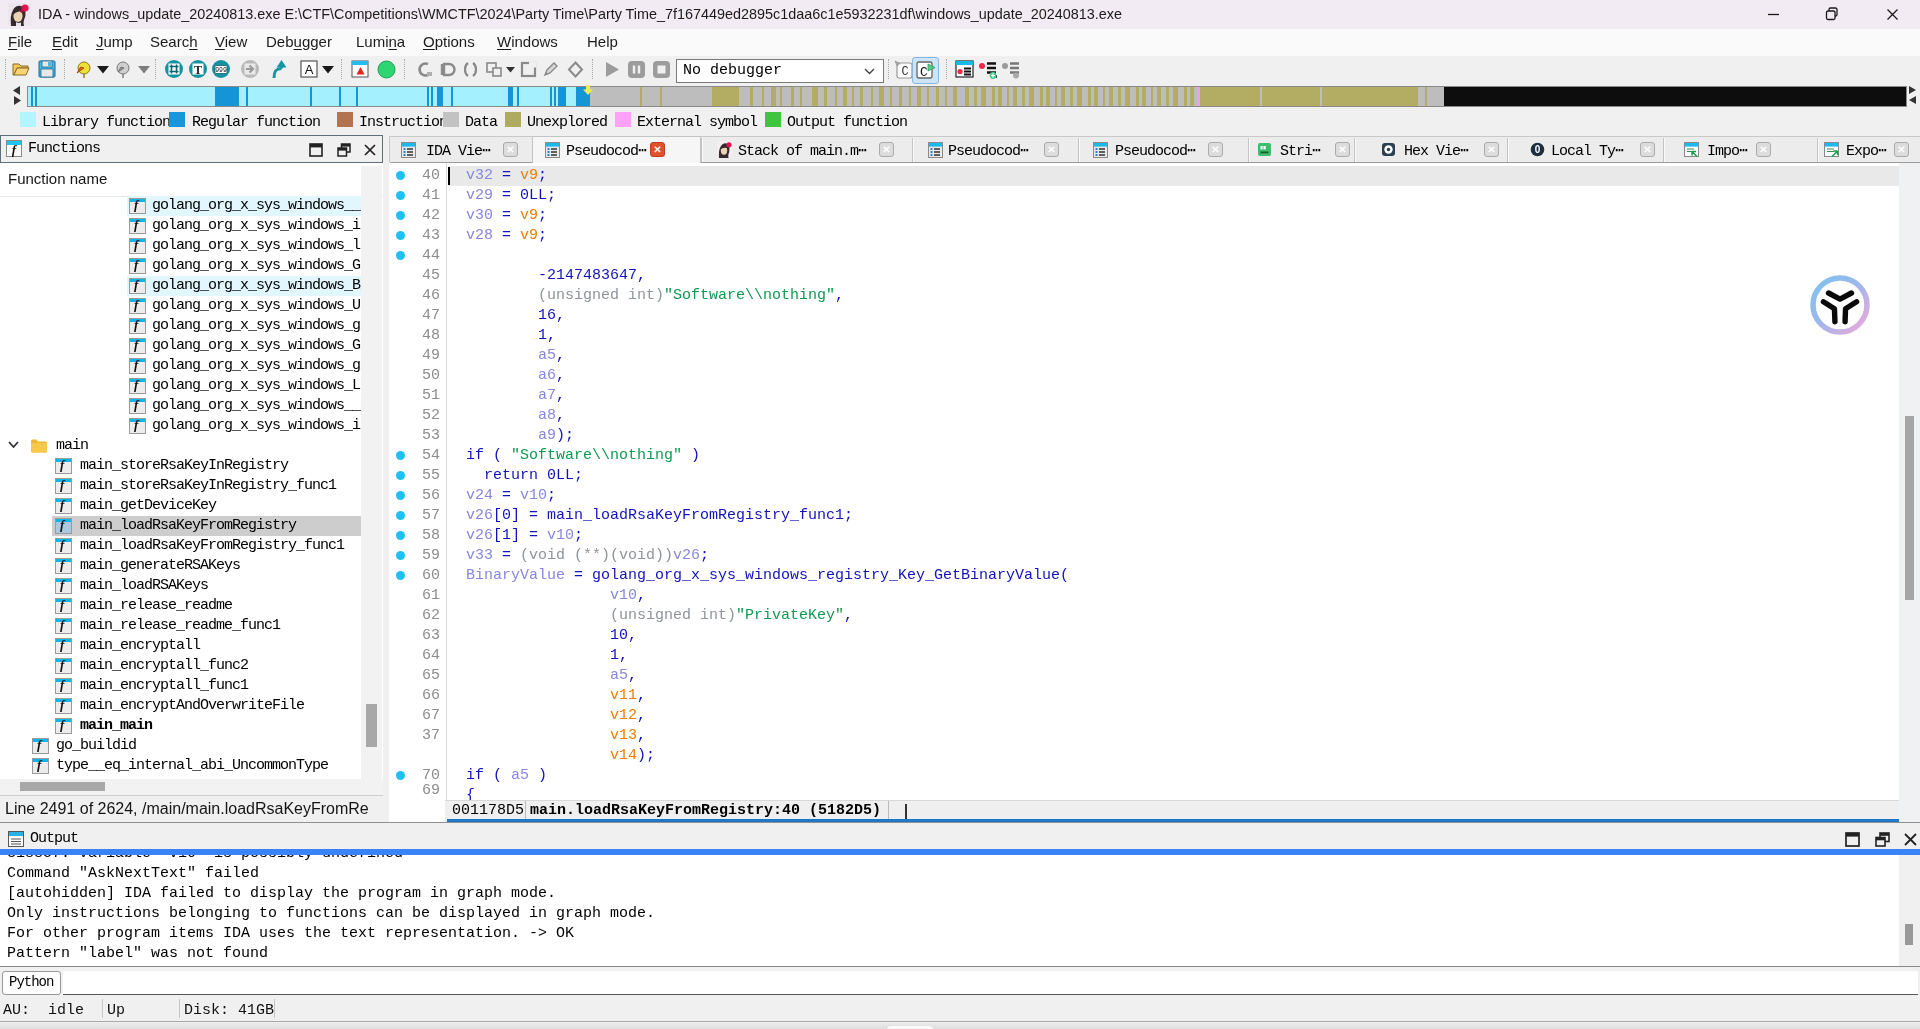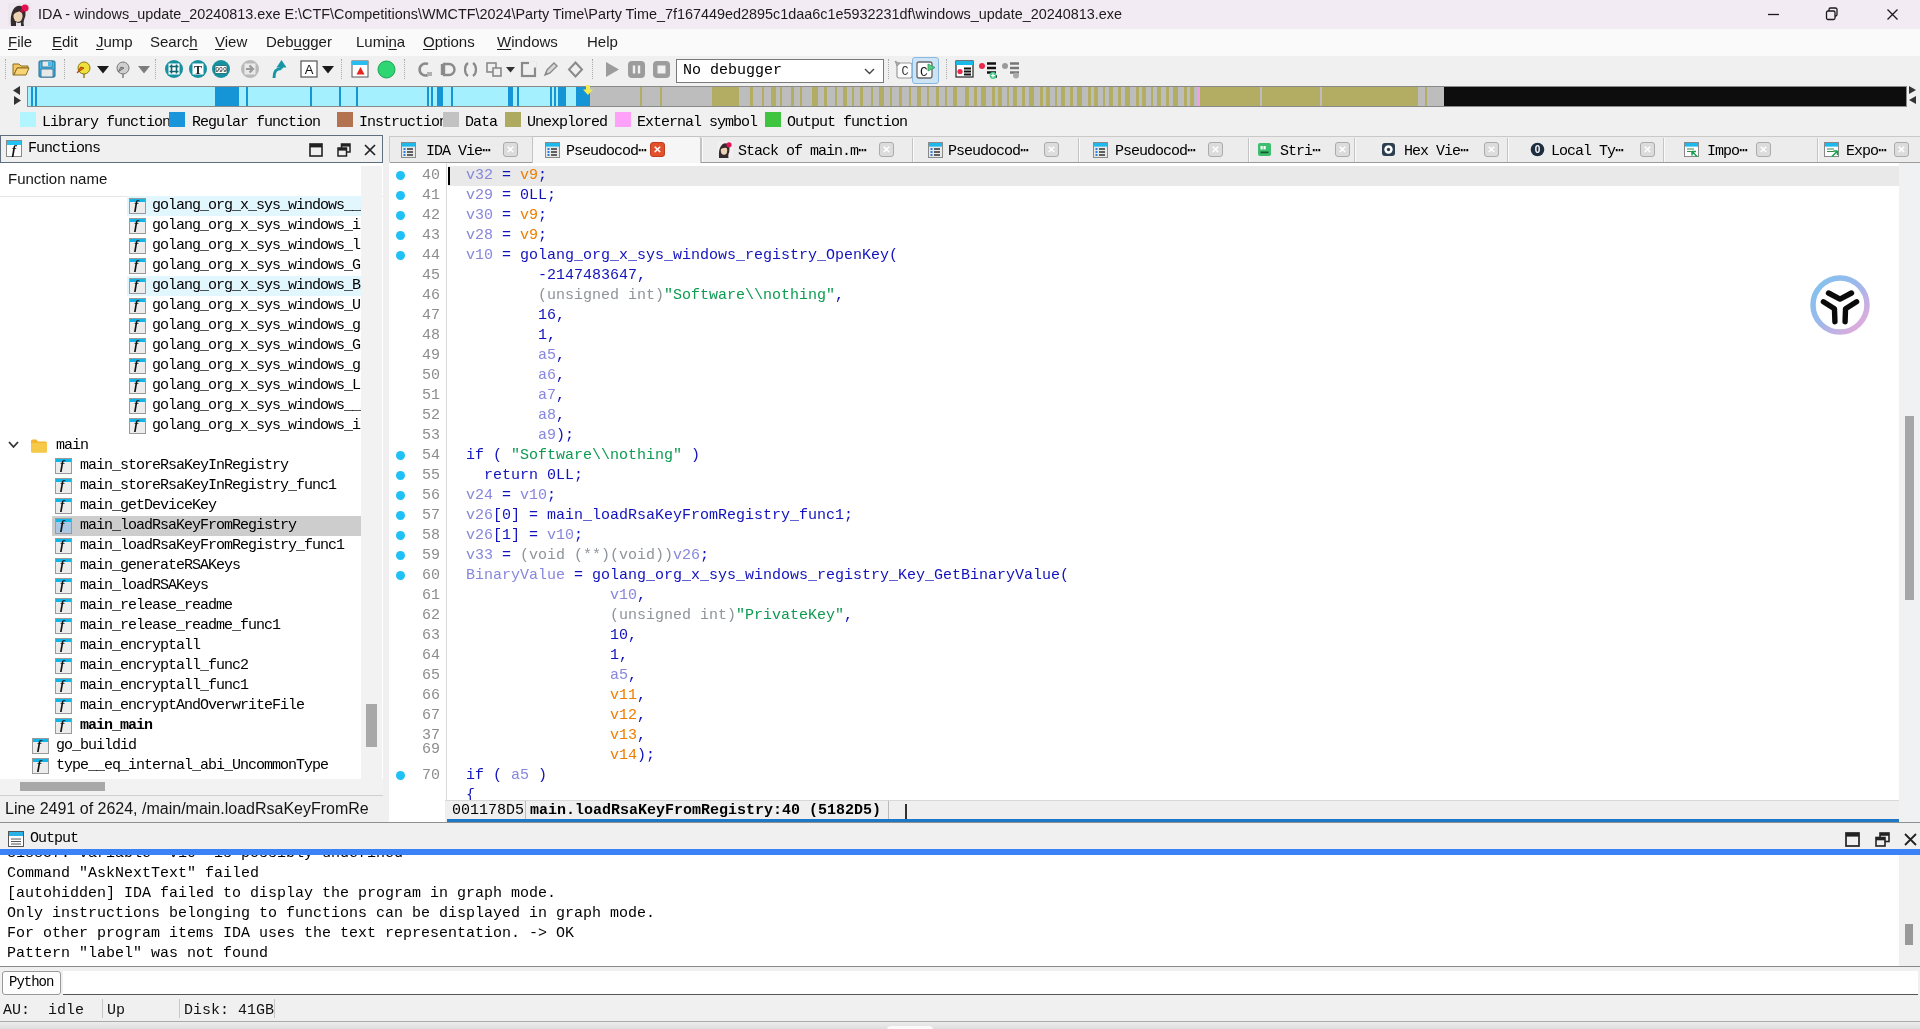--- a/index.html
+++ b/index.html
@@ -635,21 +635,20 @@
     <div class="lnum mono" style="top:23px;line-height:20px;">41</div>
     <div class="cline mono" style="top:23px;line-height:20px;"><span class="va">v29</span><span class="kw"> = 0LL;</span></div>
     <div class="bdot" style="top:48px"></div>
     <div class="lnum mono" style="top:43px;line-height:20px;">42</div>
     <div class="cline mono" style="top:43px;line-height:20px;"><span class="va">v30</span><span class="kw"> = </span><span class="un">v9</span><span class="kw">;</span></div>
     <div class="bdot" style="top:68px"></div>
     <div class="lnum mono" style="top:63px;line-height:20px;">43</div>
     <div class="cline mono" style="top:63px;line-height:20px;"><span class="va">v28</span><span class="kw"> = </span><span class="un">v9</span><span class="kw">;</span></div>
     <div class="bdot" style="top:88px"></div>
     <div class="lnum mono" style="top:83px;line-height:20px;">44</div>
-    <div class="cline mono" style="top:83px;line-height:20px;"><span class="va">v10</span><span class="kw"> = golang_org_x_sys_windows_registry_OpenKey(</span></div>
     <div class="lnum mono" style="top:103px;line-height:20px;">45</div>
     <div class="cline mono" style="top:103px;line-height:20px;"><span class="kw">        -2147483647,</span></div>
     <div class="lnum mono" style="top:123px;line-height:20px;">46</div>
     <div class="cline mono" style="top:123px;line-height:20px;"><span class="kw">        </span><span class="gr">(unsigned int)</span><span class="st">"Software\\nothing"</span><span class="kw">,</span></div>
     <div class="lnum mono" style="top:143px;line-height:20px;">47</div>
     <div class="cline mono" style="top:143px;line-height:20px;"><span class="kw">        16,</span></div>
     <div class="lnum mono" style="top:163px;line-height:20px;">48</div>
     <div class="cline mono" style="top:163px;line-height:20px;"><span class="kw">        1,</span></div>
     <div class="lnum mono" style="top:183px;line-height:20px;">49</div>
     <div class="cline mono" style="top:183px;line-height:20px;"><span class="kw">        </span><span class="va">a5</span><span class="kw">,</span></div>
@@ -691,21 +690,21 @@
     <div class="lnum mono" style="top:483px;line-height:20px;">64</div>
     <div class="cline mono" style="top:483px;line-height:20px;"><span class="kw">                1,</span></div>
     <div class="lnum mono" style="top:503px;line-height:20px;">65</div>
     <div class="cline mono" style="top:503px;line-height:20px;"><span class="kw">                </span><span class="va">a5</span><span class="kw">,</span></div>
     <div class="lnum mono" style="top:523px;line-height:20px;">66</div>
     <div class="cline mono" style="top:523px;line-height:20px;"><span class="kw">                </span><span class="un">v11</span><span class="kw">,</span></div>
     <div class="lnum mono" style="top:543px;line-height:20px;">67</div>
     <div class="cline mono" style="top:543px;line-height:20px;"><span class="kw">                </span><span class="un">v12</span><span class="kw">,</span></div>
     <div class="lnum mono" style="top:563px;line-height:20px;">37</div>
     <div class="cline mono" style="top:563px;line-height:20px;"><span class="kw">                </span><span class="un">v13</span><span class="kw">,</span></div>
-    <div class="lnum mono" style="top:577px;line-height:20px;">69</div>
+    <div class="lnum mono" style="top:618px;line-height:20px;">69</div>
     <div class="cline mono" style="top:583px;line-height:20px;"><span class="kw">                </span><span class="un">v14</span><span class="kw">);</span></div>
     <div class="bdot" style="top:608px"></div>
     <div class="lnum mono" style="top:603px;line-height:20px;">70</div>
     <div class="cline mono" style="top:603px;line-height:20px;"><span class="kw">if ( </span><span class="va">a5</span><span class="kw"> )</span></div>
     <div class="cline mono" style="top:623px;line-height:20px;"><span class="kw">{</span></div>
     <div class="abs" style="left:57px;top:0;width:1px;height:637px;background:#dadada;"></div>
     <div class="abs" style="left:56px;top:637px;width:1475px;height:22px;background:#efefef;border-top:1px solid #d8d8d8;">
 <div class="mono abs" style="left:7px;top:1px;color:#000;">001178D5</div>
 <div class="abs" style="left:80px;top:0;width:1px;height:22px;background:#bbb;"></div>
 <div class="mono abs" style="left:85px;top:1px;color:#000;font-weight:bold;">main.loadRsaKeyFromRegistry:40 (5182D5)</div>

